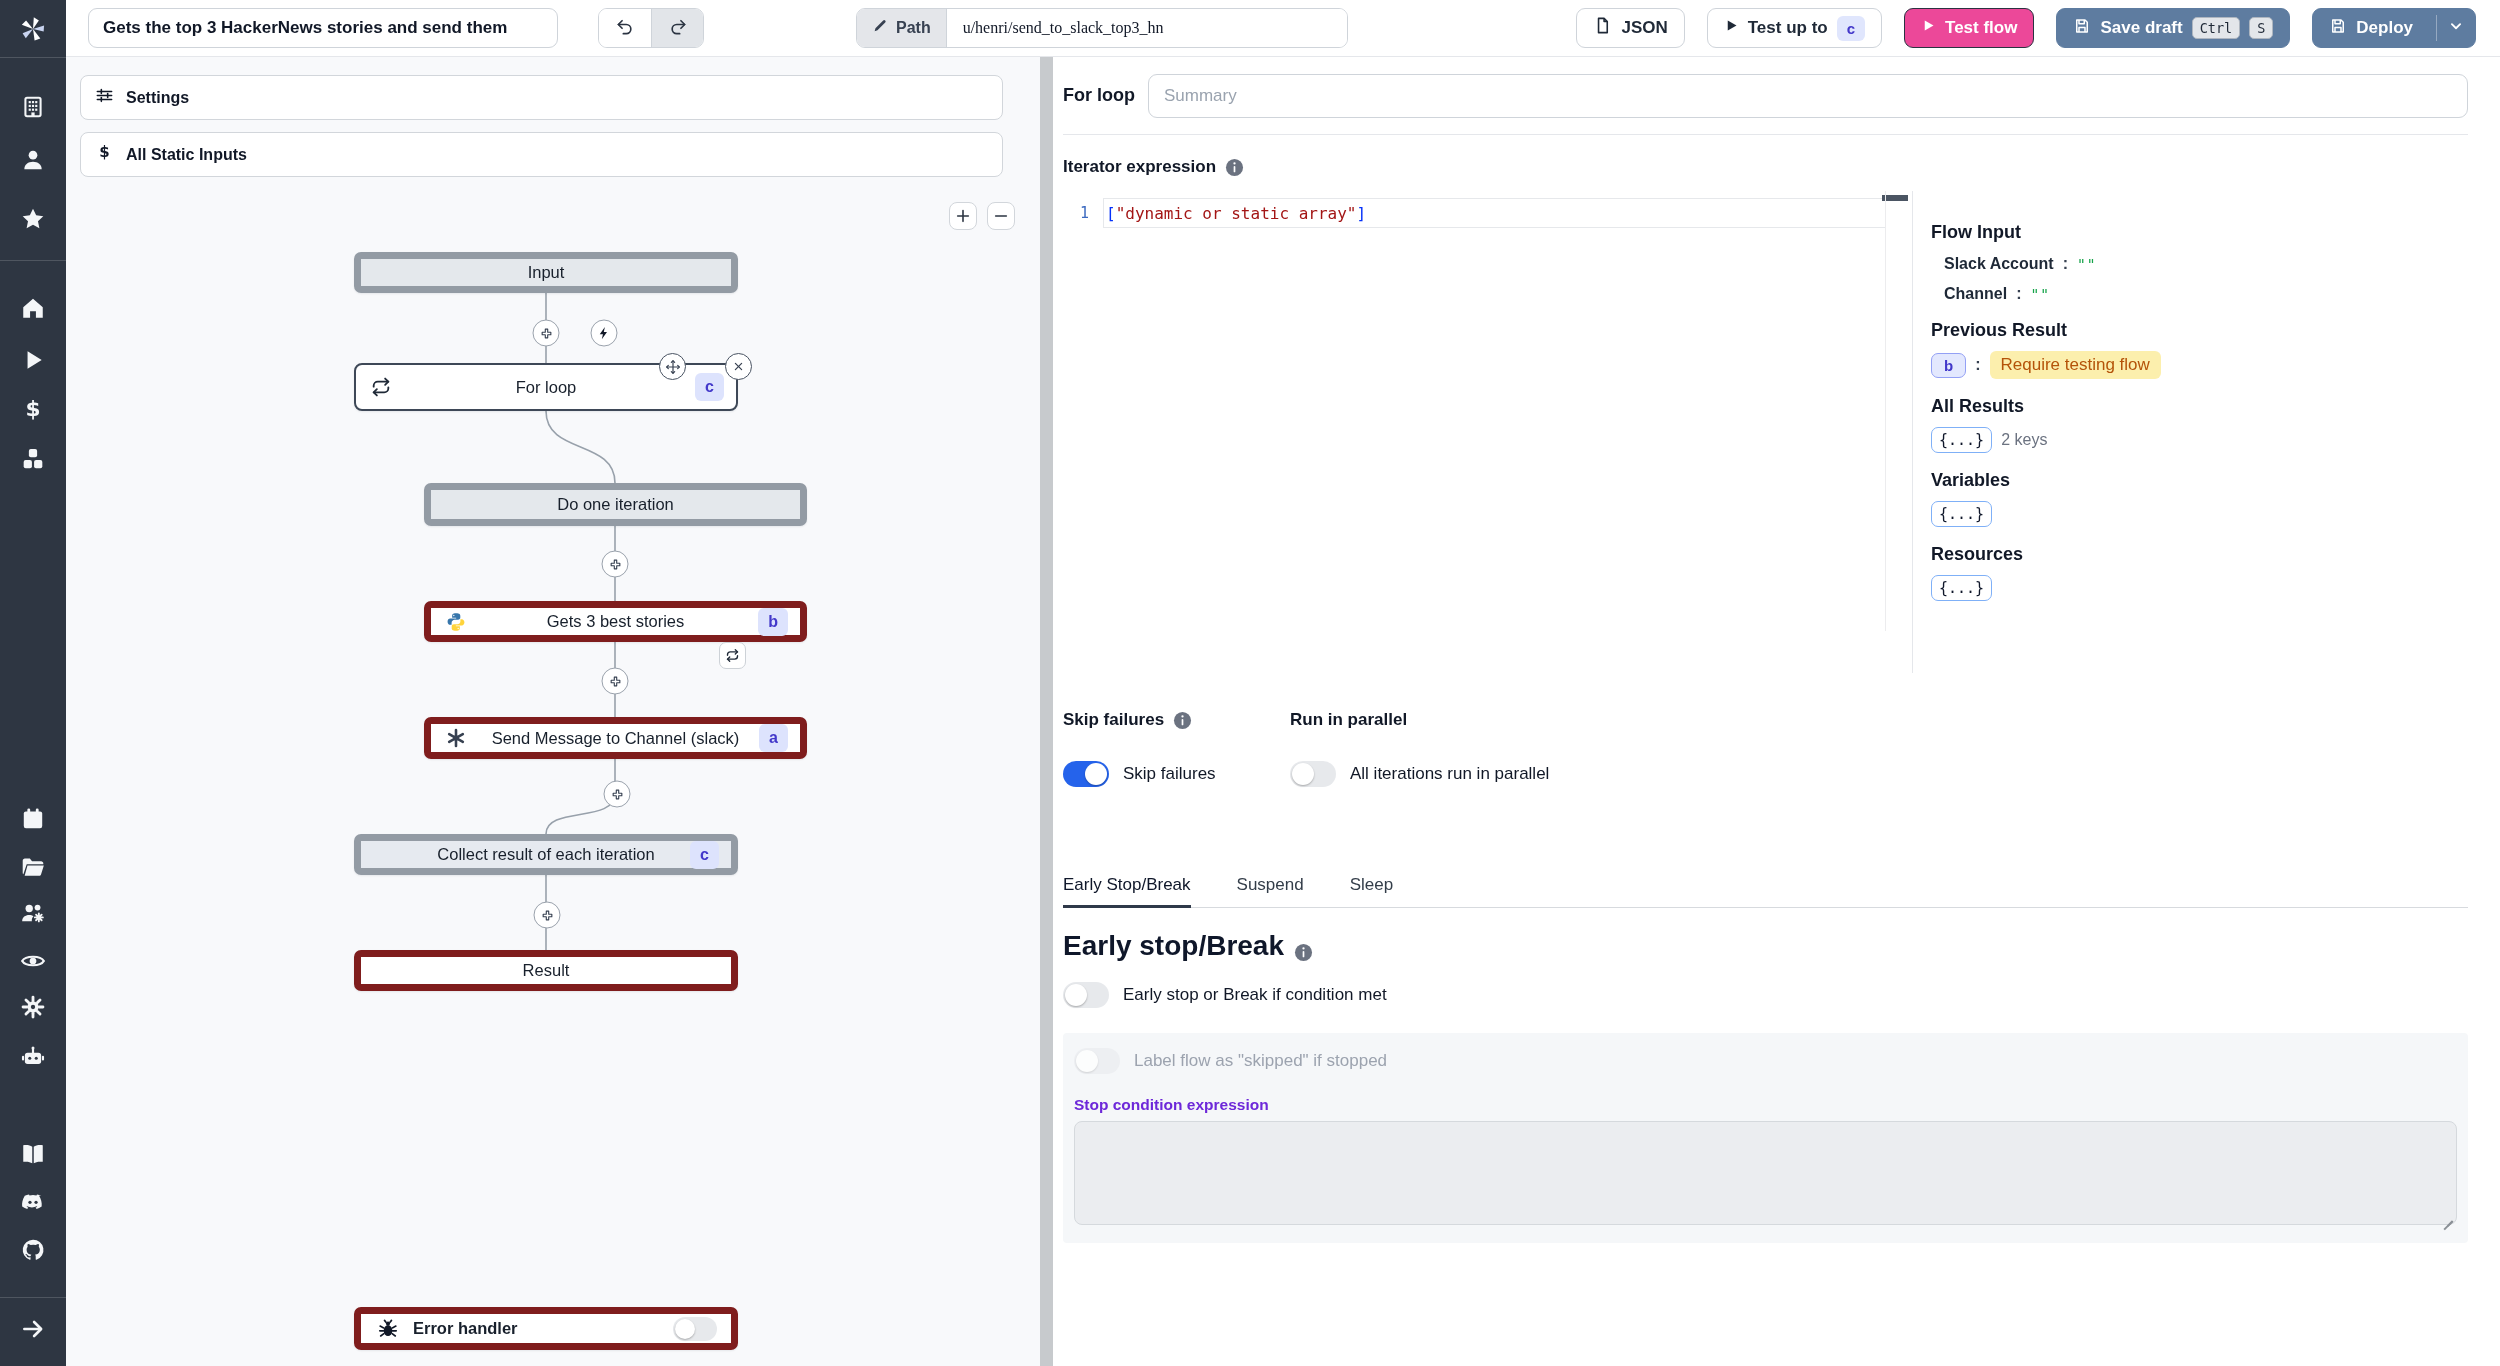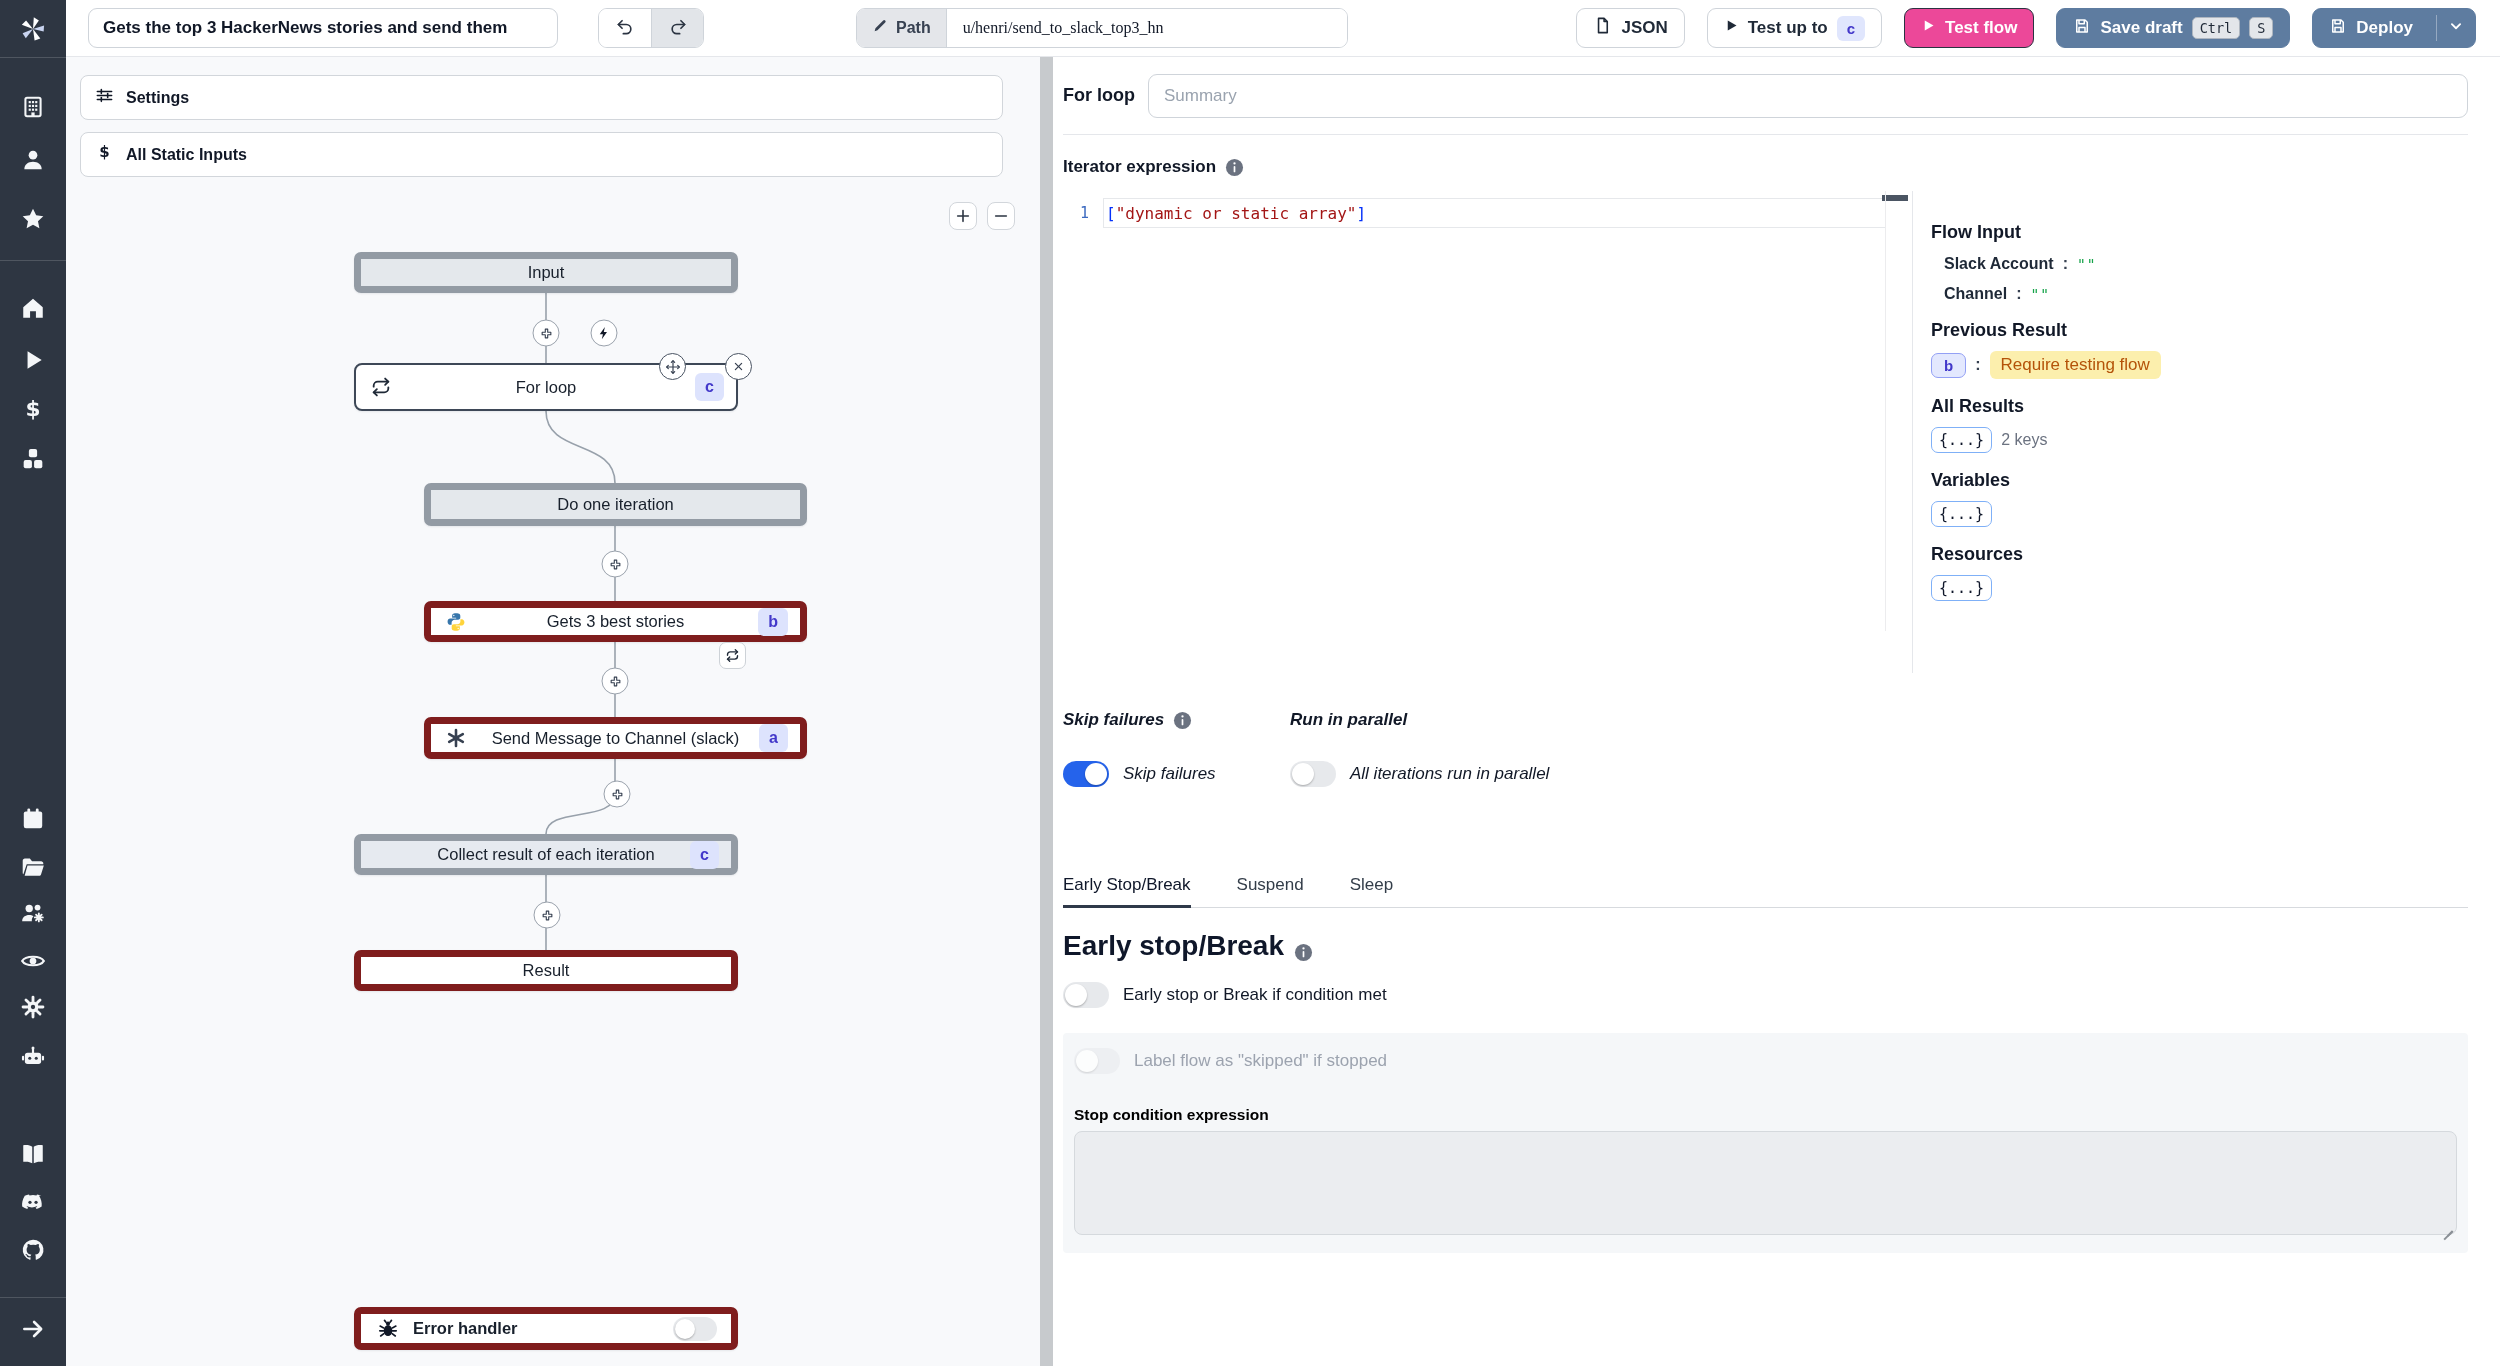--- a/index.html
+++ b/index.html
@@ -87,35 +87,35 @@
   .pk-row { display:flex; align-items:center; gap:9px; margin-top:12px; padding-left:13px; font-size:16px; }
   .pk-name { font-weight:600; color:#1f2937; }
   .pk-colon { color:#374151; font-weight:600; }
   .pk-val { color:#16a34a; font-family:"DejaVu Sans Mono",monospace; font-size:14.5px; letter-spacing:1px; }
   .bchip { background:#e3e8fe; border:1px solid #93a0f5; color:#4338ca; font-weight:700; font-size:15px; border-radius:7px; padding:3px 12px; }
   .hl { background:#fcefad; color:#b45309; font-size:17px; padding:4px 11px; border-radius:6px; }
   .objchip { background:#fff; border:1px solid #7fb0f7; border-radius:7px; padding:3px 7px; font-family:"DejaVu Sans Mono",monospace; font-size:15px; color:#0f172a; }
   .keys { color:#6b7280; font-size:16px; }
   .pk-row.nopad { padding-left:0; margin-top:10px; }
 
-  .sf-row { display:flex; margin-top:35px;font-style:italic; }
+  .sf-row { display:flex; margin-top:35px; }
   .sf-col1 { width:227px; }
   .sf-h { display:flex; align-items:center; gap:9px; font-size:17px; font-weight:600; color:#111827; height:24px; }
   .toggleline { display:flex; align-items:center; gap:14px; margin-top:29px; font-size:17px; color:#111827; }
 
   .tabs { display:flex; gap:46px; margin-top:88px; border-bottom:1px solid #d7dade; }
   .tab { padding-bottom:10px; font-size:17px; color:#333d49; cursor:pointer; }
   .tab.active { color:#0f172a; border-bottom:3px solid #2f3949; margin-bottom:-1px; }
 
   .es-head { display:flex; align-items:center; gap:10px; margin-top:22px; font-size:28px; font-weight:700; color:#0f172a; }
   .es-toggleline { display:flex; align-items:center; gap:14px; margin-top:20px; font-size:17px; color:#111827; }
 
   .gray-panel { margin-top:25px; background:#f5f7f9; border-radius:4px; padding:15px 11px 18px 11px; }
   .gray-panel .toggleline { margin-top:0; color:#9ca3af; }
-  .sc-label { font-size:15.5px; font-weight:700; color:#000000; margin-top:32px; }
+  .sc-label { font-size:15.5px; font-weight:700; color:#6d28d9; margin-top:22px; }
   .ta-wrap { position:relative; margin-top:7px; }
   .stop-textarea { width:100%; height:104px; background:#ebedf0; border:1px solid #d5d9dd; border-radius:8px; resize:none; outline:none; display:block; }
   .rhandle { position:absolute; right:3px; bottom:3px; width:12px; height:12px; pointer-events:none; }
   .rhandle::before { content:""; position:absolute; right:1px; bottom:1px; width:12px; height:1.5px; background:#8b9096; transform:rotate(-45deg); transform-origin:right bottom; }
   .rhandle::after { content:""; position:absolute; right:1px; bottom:1px; width:7px; height:1.5px; background:#8b9096; transform:rotate(-45deg); transform-origin:right bottom; }
 
   .info { width:19px; height:19px; flex:none; }
 </style>
 </head>
 <body>

